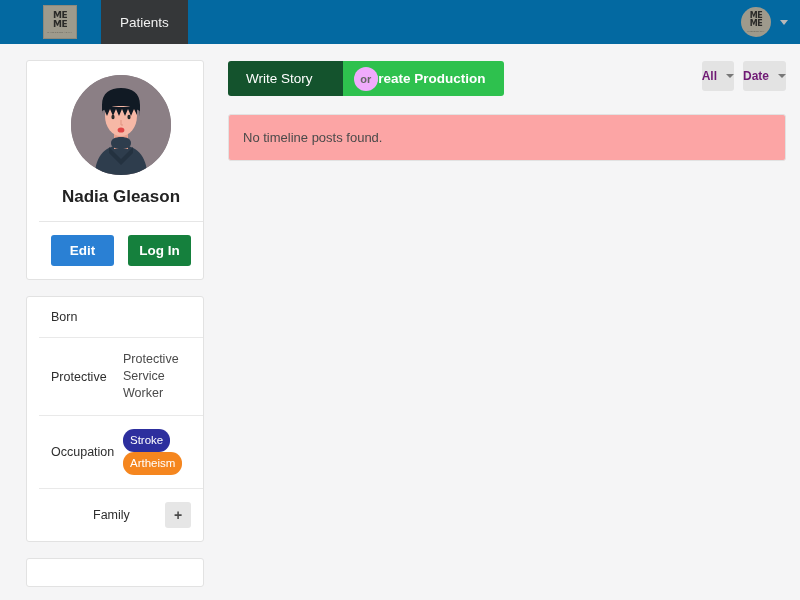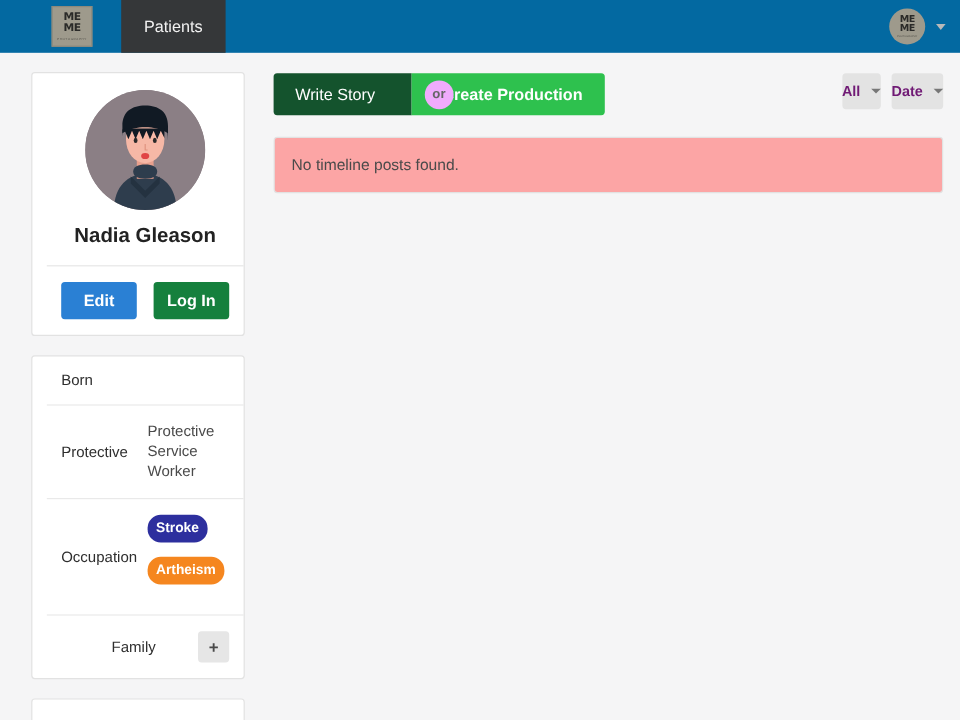--- a/index.html
+++ b/index.html
@@ -146,23 +146,23 @@
     border: none; border-radius: 3px;
     color: #4a4a4a; font-size: 14px; font-weight: bold;
     cursor: pointer;
     display: flex; align-items: center; justify-content: center;
   }
 
   .tag {
     display: inline-block;
     padding: 3px 7px;
     border-radius: 11px;
-    font-size: 11.5px; font-weight: bold;
+    font-size: 11.5px; font-weight: normal;
     color: #fff;
-    margin-bottom: 12px;
+    margin-bottom: 0;
   }
   .tag-stroke   { background: #2d2f9e; }
   .tag-artheism { background: #f5861f; }
 
   
   .interests-body { padding: 14px 12px 13px; }
 
   
   .main-toolbar {
     display: flex; align-items: flex-start;

